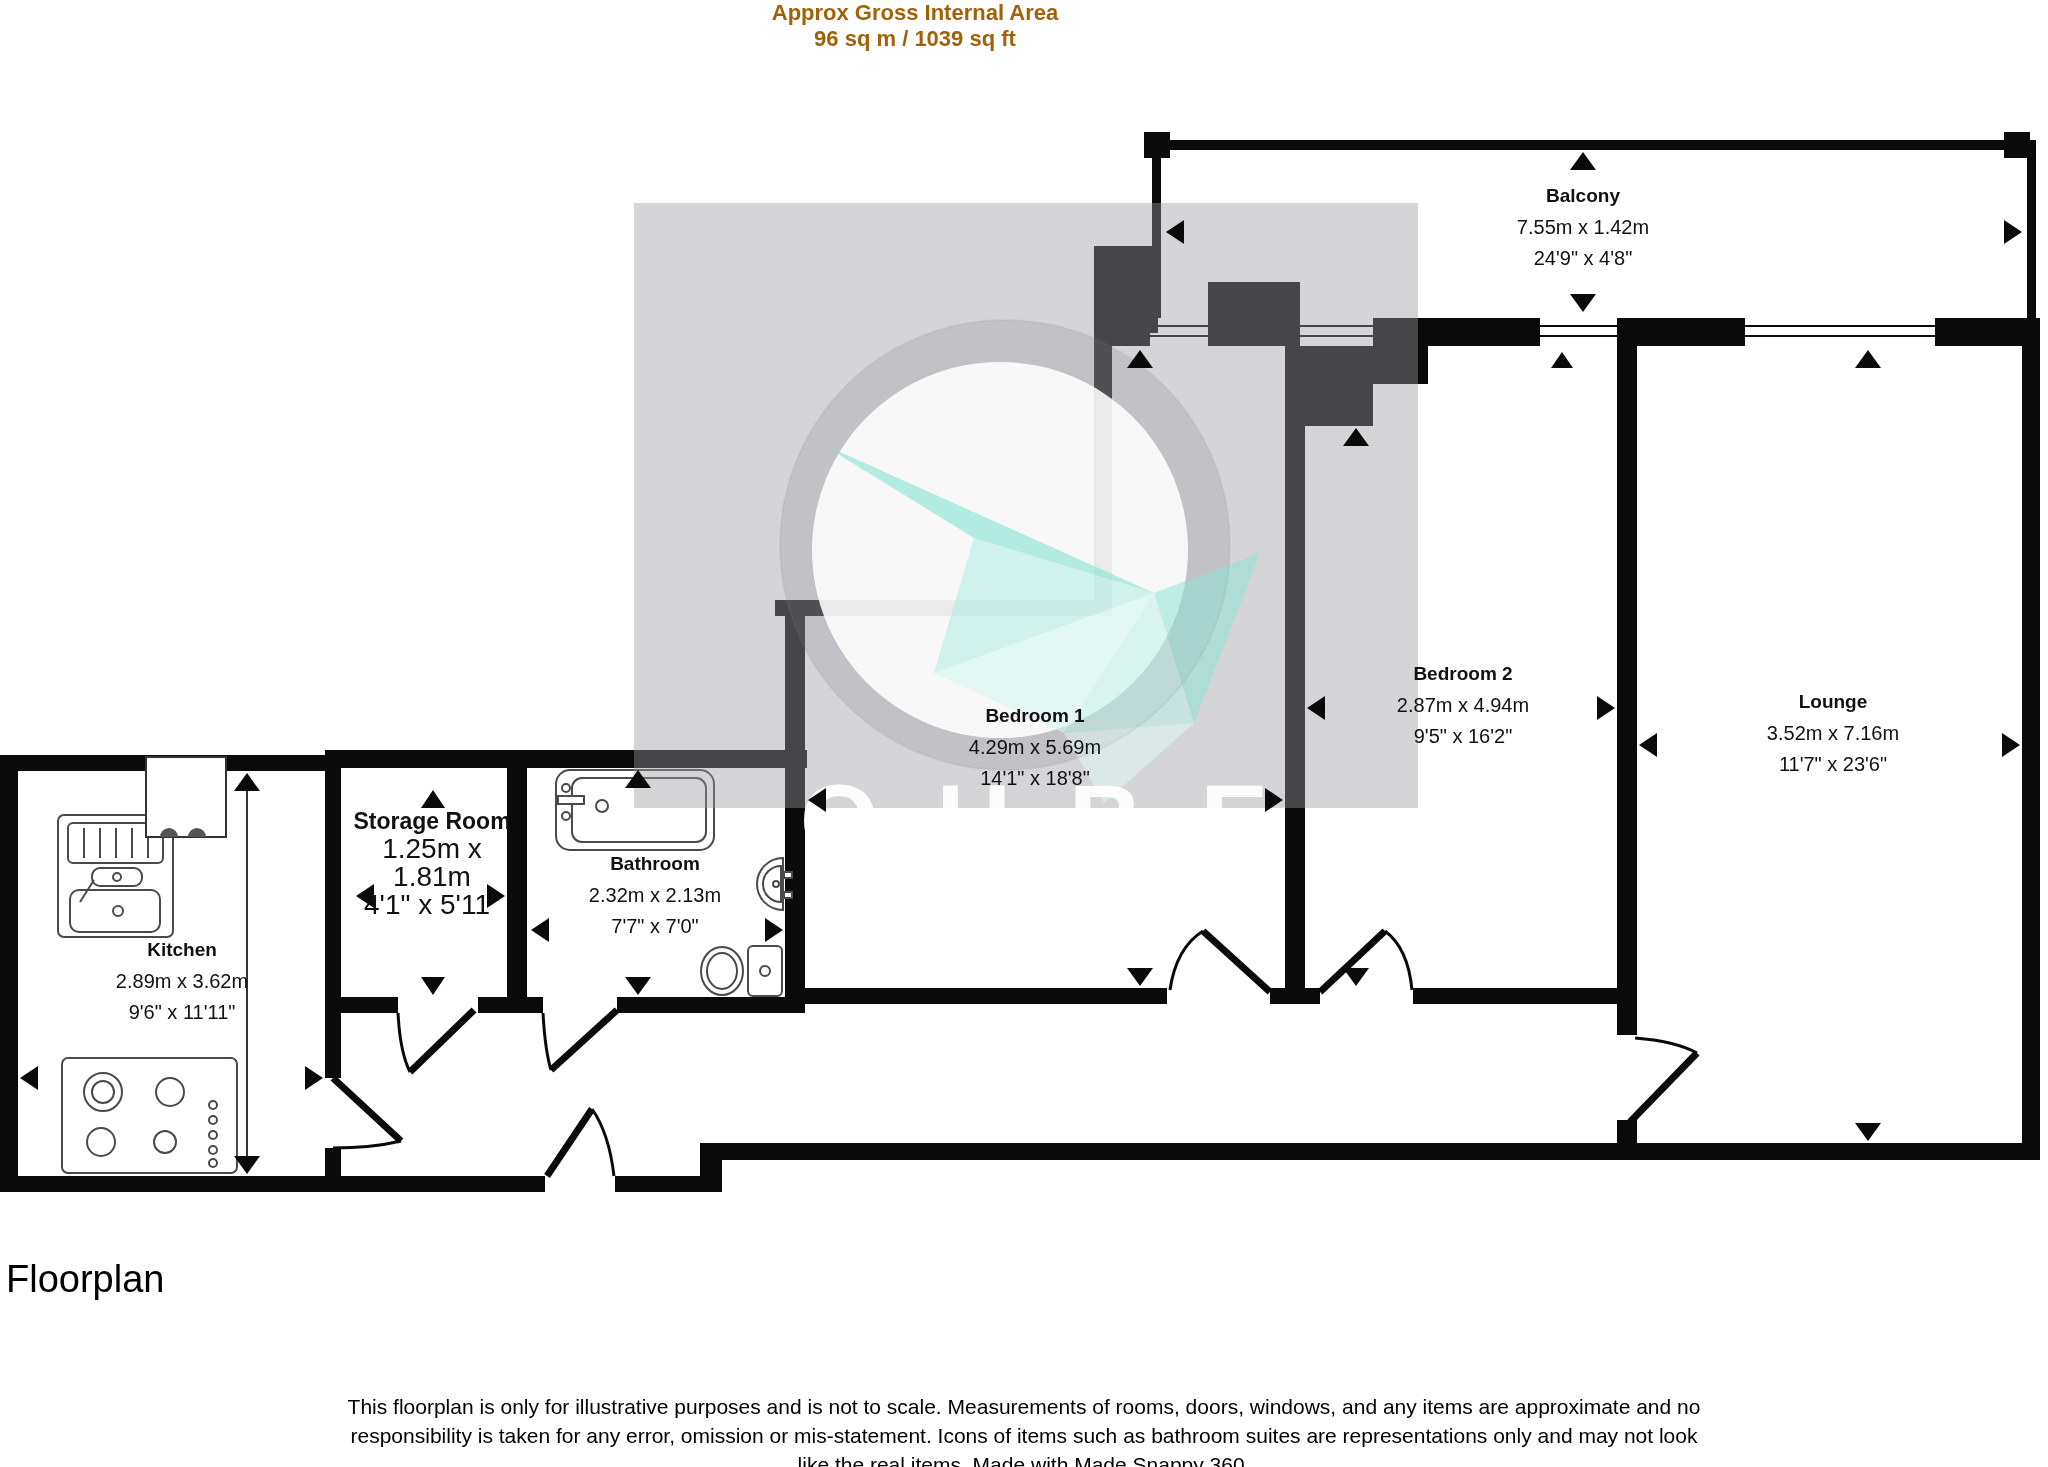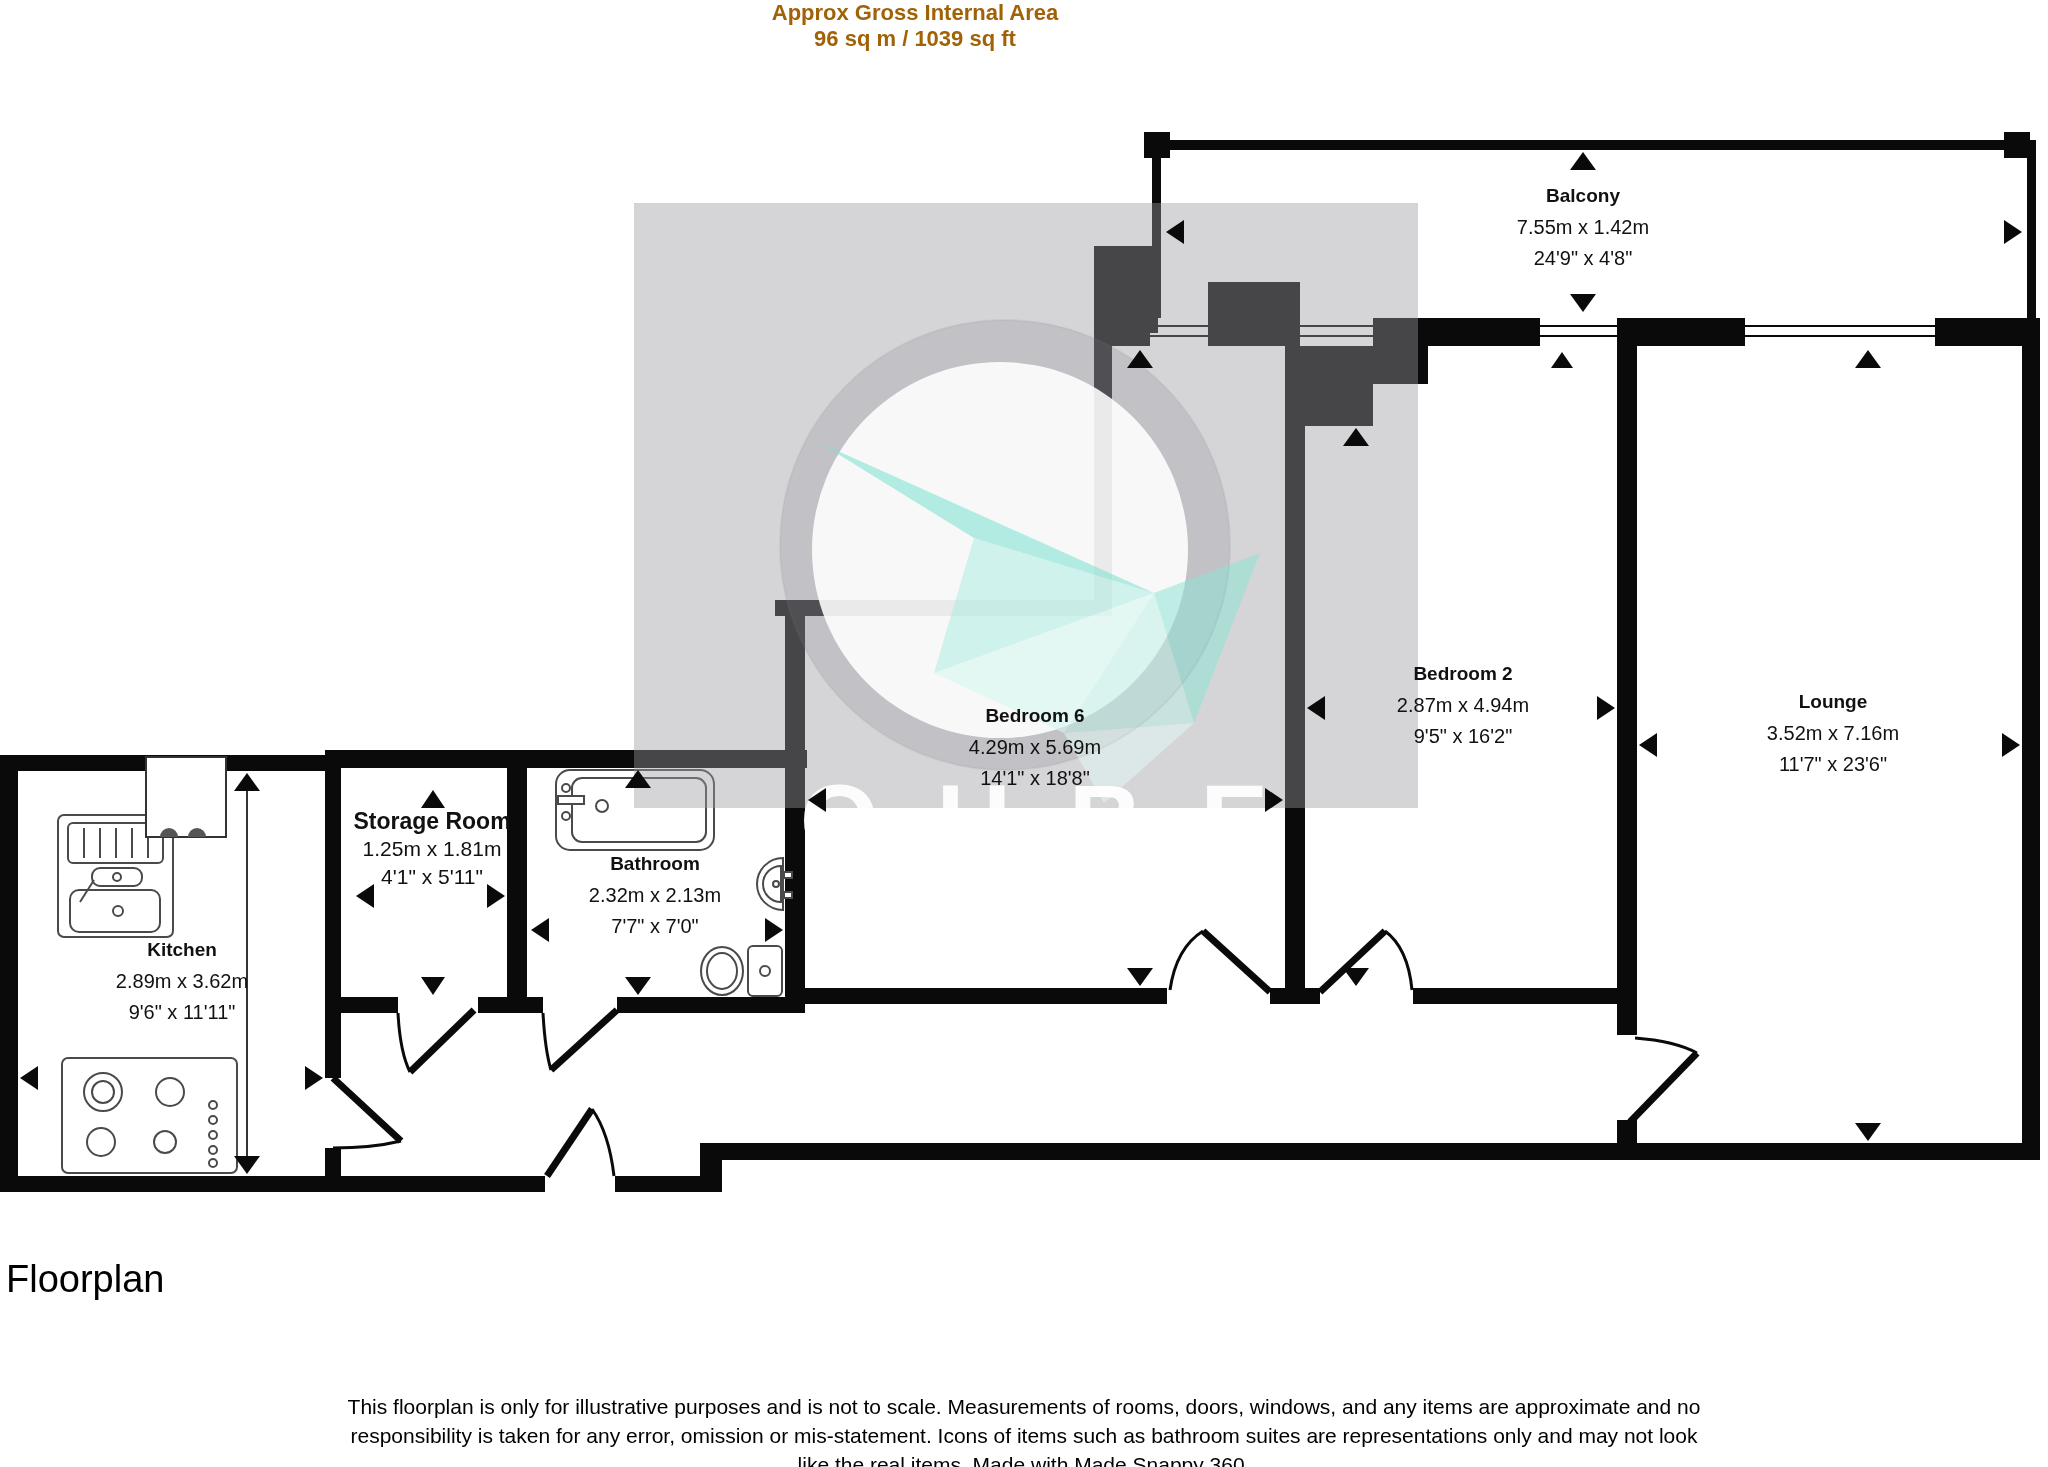--- a/index.html
+++ b/index.html
@@ -3,21 +3,21 @@
 <meta charset="utf-8">
 <style>
   html,body{margin:0;padding:0;background:#fff;font-family:"Liberation Sans",sans-serif;}
   .canvas{position:relative;width:2048px;height:1467px;background:#fff;overflow:hidden;}
   .wall{position:absolute;background:#0a0a0a;}
   .layer{position:absolute;left:0;top:0;}
   .lbl{position:absolute;text-align:center;color:#111;z-index:50;}
   .lbl .nm{display:block;font-weight:bold;font-size:19px;line-height:32px;}
   .lbl .dm{display:block;font-size:20px;line-height:31px;}
   .lbl.sm .nm{font-size:23px;line-height:27px;}
-  .lbl.sm .dm{font-size:21px;line-height:28px;}
+  .lbl.sm .dm{font-size:28px;line-height:28px;}
   .title{position:absolute;left:515px;top:0;width:800px;text-align:center;z-index:50;}
   .title .t{display:block;font-weight:bold;font-size:22px;line-height:26px;color:#a16207;}
   .wm{position:absolute;left:634px;top:203px;width:784px;height:605px;background:rgba(155,155,162,0.42);z-index:30;}
   .wm-brand{position:absolute;left:30px;top:560px;width:740px;text-align:center;font-weight:bold;
             font-size:102px;letter-spacing:58px;color:rgba(255,255,255,0.92);white-space:nowrap;text-indent:58px;}
   .wm-sub{position:absolute;left:30px;top:670px;width:740px;text-align:center;font-weight:bold;
           font-size:40px;letter-spacing:17px;color:rgba(255,255,255,0.92);white-space:nowrap;text-indent:17px;}
   .floorplan-lbl{position:absolute;left:6px;top:1258px;font-size:38px;color:#000;z-index:50;}
   .disclaimer{position:absolute;left:334px;top:1392px;width:1380px;text-align:center;
               font-size:21px;line-height:29px;color:#000;z-index:50;}
@@ -246,21 +246,21 @@
     <span class="t">96 sq m / 1039 sq ft</span>
   </div>
 
   <div class="lbl" style="left:1433px;top:180px;width:300px">
     <span class="nm">Balcony</span>
     <span class="dm">7.55m x 1.42m</span>
     <span class="dm">24'9" x 4'8"</span>
   </div>
 
   <div class="lbl" style="left:885px;top:700px;width:300px">
-    <span class="nm">Bedroom 6</span>
+    <span class="nm">Bedroom 1</span>
     <span class="dm">4.29m x 5.69m</span>
     <span class="dm">14'1" x 18'8"</span>
   </div>
 
   <div class="lbl" style="left:1313px;top:658px;width:300px">
     <span class="nm">Bedroom 2</span>
     <span class="dm">2.87m x 4.94m</span>
     <span class="dm">9'5" x 16'2"</span>
   </div>
 

